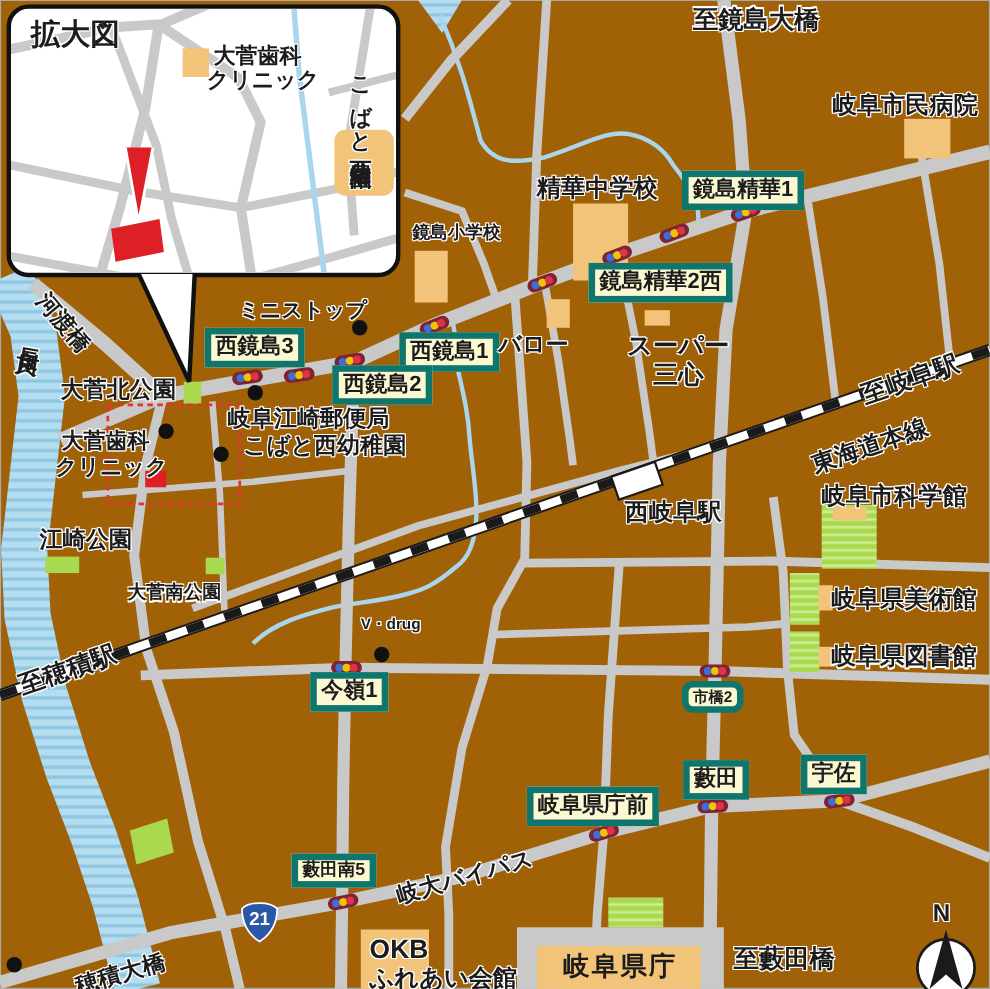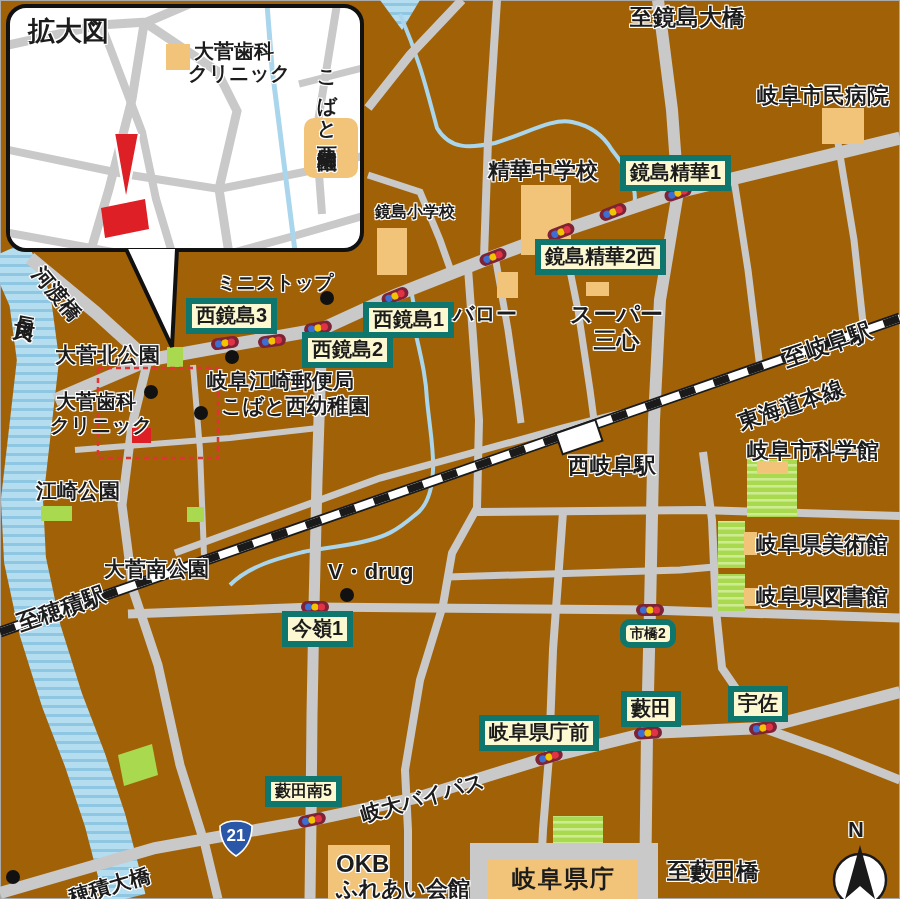--- a/index.html
+++ b/index.html
@@ -203,23 +203,23 @@
     <div class="lbl" style="left:50px;top:414px;font-size:20px;">クリニック</div>
     <div class="lbl" style="left:207px;top:369px;font-size:21px;">岐阜江崎郵便局</div>
     <div class="lbl" style="left:221px;top:394px;font-size:21px;">こばと西幼稚園</div>
     <div class="lbl rot" style="left:780px;top:348px;font-size:23px;transform:rotate(-19deg);">至岐阜駅</div>
     <div class="lbl rot" style="left:735px;top:412px;font-size:22px;transform:rotate(-19deg);">東海道本線</div>
     <div class="lbl" style="left:568px;top:454px;font-size:22px;">西岐阜駅</div>
     <div class="lbl" style="left:747px;top:439px;font-size:22px;">岐阜市科学館</div>
     <div class="lbl" style="left:756px;top:533px;font-size:22px;">岐阜県美術館</div>
     <div class="lbl" style="left:756px;top:585px;font-size:22px;">岐阜県図書館</div>
     <div class="lbl" style="left:36px;top:479px;font-size:21px;">江崎公園</div>
-    <div class="lbl" style="left:104px;top:529px;font-size:21px;margin-top:28px;">大菅南公園</div>
+    <div class="lbl" style="left:116px;top:529px;font-size:17px;">大菅南公園</div>
     <div class="lbl rot" style="left:14px;top:612px;font-size:23px;transform:rotate(-19deg);">至穂積駅</div>
-    <div class="lbl" style="left:328px;top:560px;font-size:22px;">V・drug</div>
+    <div class="lbl" style="left:328px;top:560px;font-size:14px;">V・drug</div>
     <div class="lbl box" style="left:282px;top:611px;font-size:20px;">今嶺1</div>
     <div class="lbl box" style="left:620px;top:619px;font-size:14px;border-radius:10px;">市橋2</div>
     <div class="lbl box" style="left:621px;top:691px;font-size:20px;">藪田</div>
     <div class="lbl box" style="left:728px;top:686px;font-size:20px;">宇佐</div>
     <div class="lbl box" style="left:479px;top:715px;font-size:20px;">岐阜県庁前</div>
     <div class="lbl box" style="left:265px;top:776px;font-size:16px;">藪田南5</div>
     <div class="lbl rot" style="left:66px;top:886px;font-size:21px;transform:rotate(-16deg);">穂積大橋</div>
     <div class="lbl rot" style="left:358px;top:804px;font-size:21px;transform:rotate(-16deg);">岐大バイパス</div>
     <div class="lbl" style="left:219px;top:826px;width:34px;font-size:17px;text-align:center;color:#fff;text-shadow:none;">21</div>
     <div class="lbl" style="left:336px;top:851px;font-size:24px;">OKB</div>

